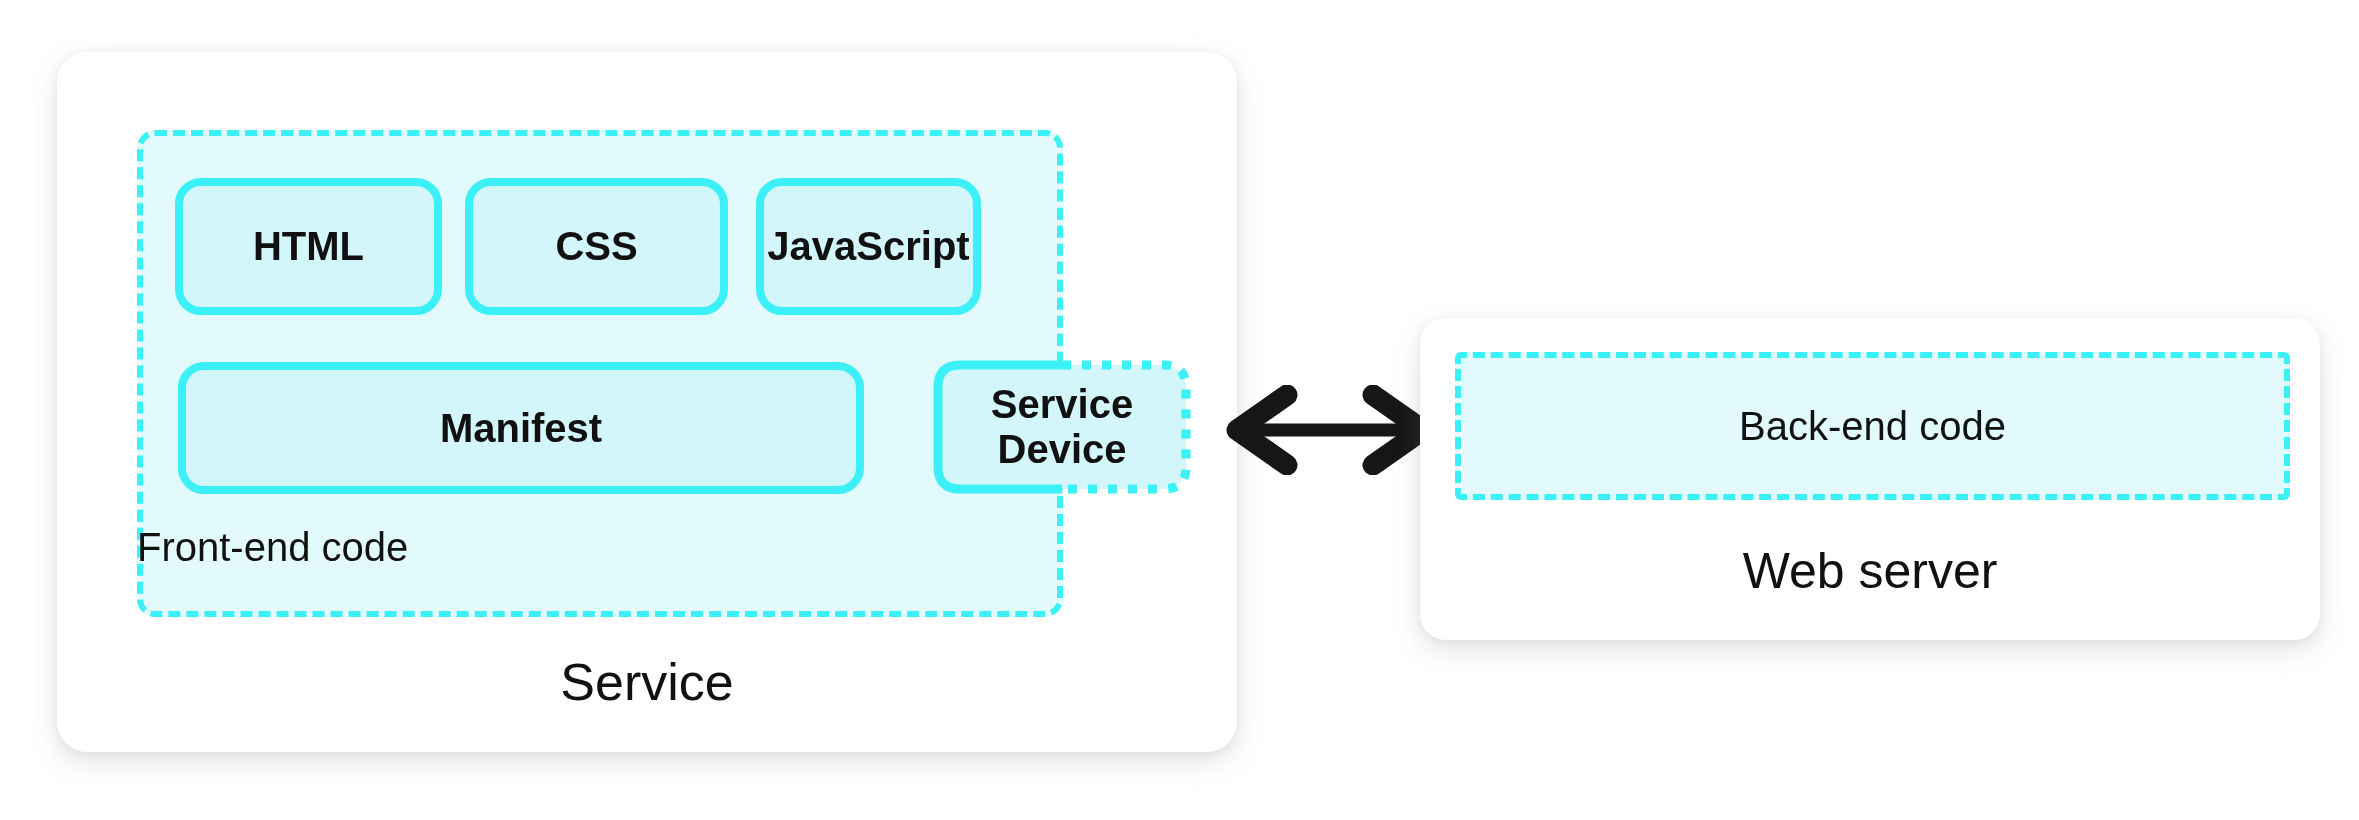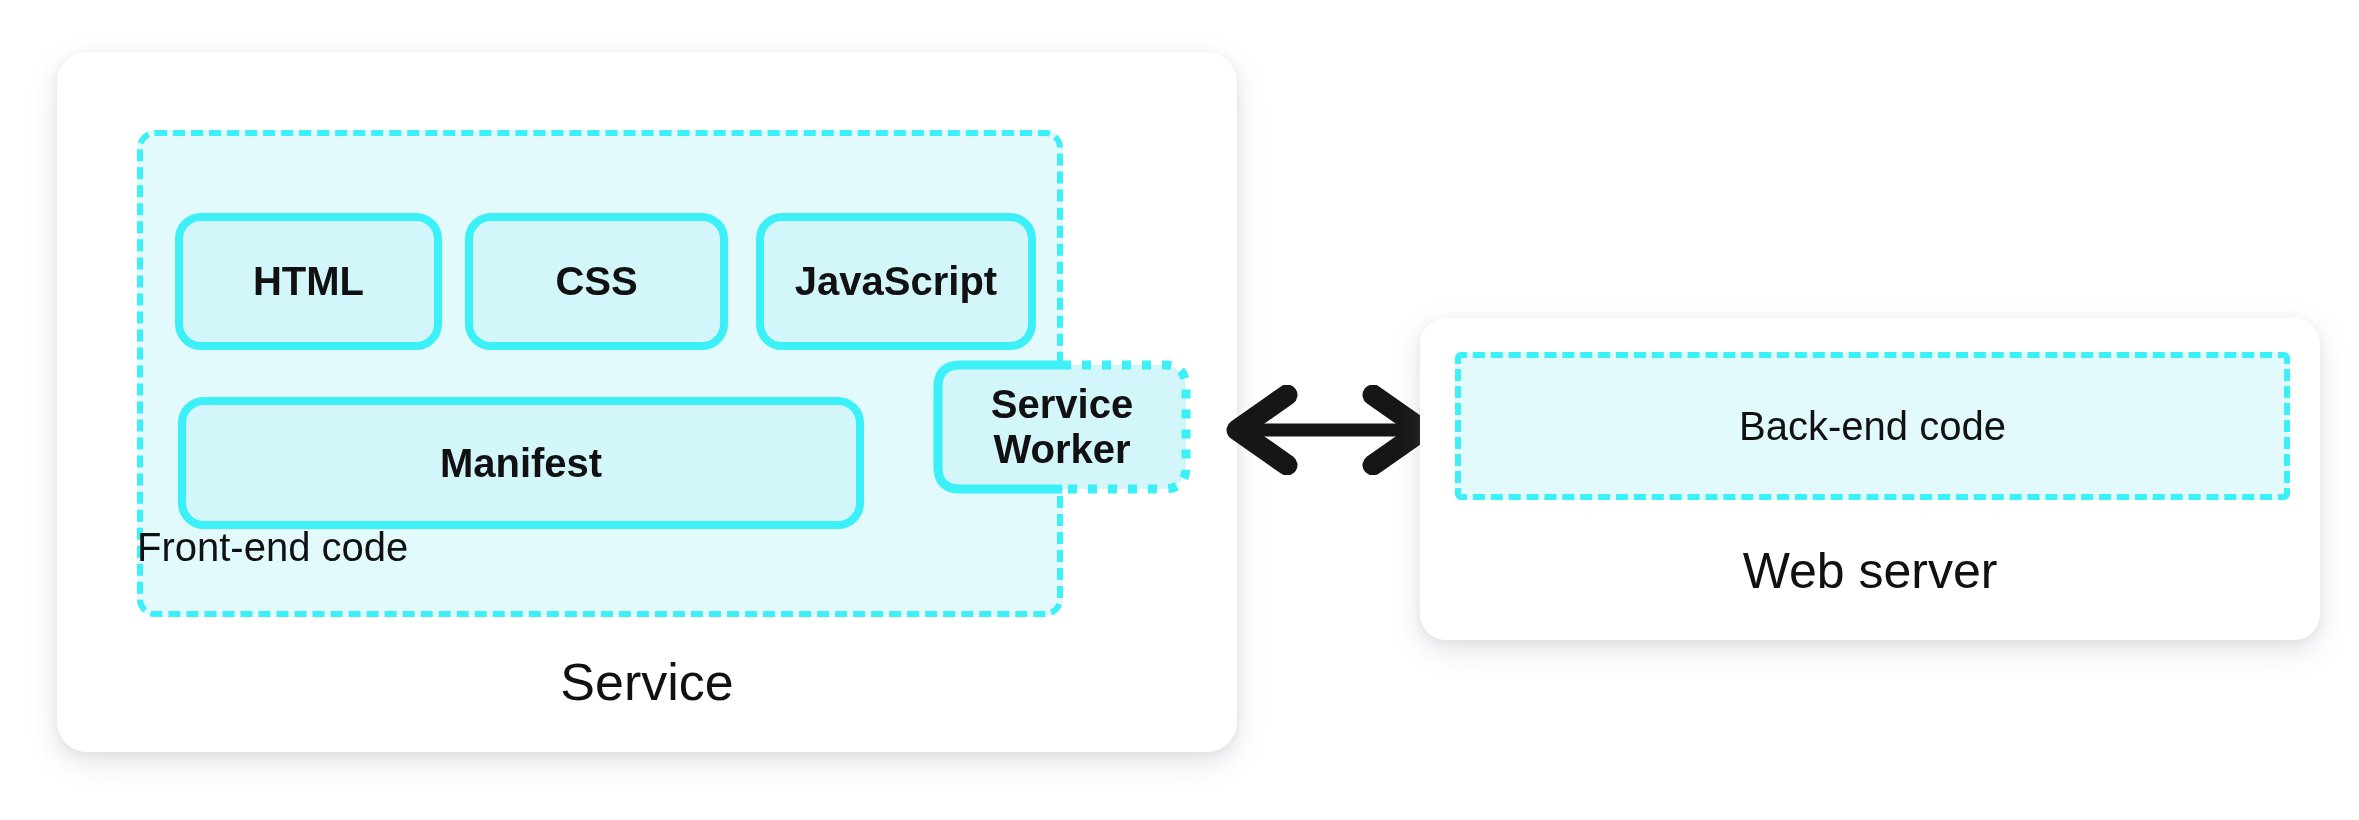--- a/index.html
+++ b/index.html
@@ -42,25 +42,24 @@
     border: 8px solid var(--accent-cyan, #3BF0F7);
     border-radius: 26px;
     display: flex;
     align-items: center;
     justify-content: center;
     text-align: left;
     font-weight: 700;
     font-size: 40px;
     line-height: 1.12;
     color: var(--text, #111111);
-    margin-top: 35px;
   }
   .html-box     { left: 118px; top: 126px; width: 267px; height: 137px; }
   .css-box      { left: 408px; top: 126px; width: 263px; height: 137px; }
-  .js-box       { left: 699px; top: 126px; width: 280px; height: 137px; }
+  .js-box       { left: 699px; top: 126px; width: 225px; height: 137px; }
   .manifest-box { left: 121px; top: 310px; width: 686px; height: 132px; }
 
   .sw-box {
     position: absolute;
     left: 876px; top: 308px; width: 258px; height: 134px;
     display: flex; align-items: center; justify-content: center;
     text-align: center;
     font-weight: 700; font-size: 40px; line-height: 1.12;
   }
   .sw-fill {
@@ -133,21 +132,21 @@
     <div class="cyanbox manifest-box">
       <span>Manifest</span>
     </div>
 
     <div class="sw-box">
       <div class="sw-fill"></div>
       <svg class="sw-border" viewBox="0 0 258 134" aria-hidden="true">
         <path class="sw-solid" d="M129 5 H27 Q5 5 5 27 V107 Q5 129 27 129 H129"></path>
         <path class="sw-dotted" d="M129 5 H231 Q253 5 253 27 V107 Q253 129 231 129 H129"></path>
       </svg>
-      <span class="sw-label">Service Worker</span>
+      <span class="sw-label">Service Device</span>
     </div>
 
     <div class="frontend-label">Front-end code</div>
 
     <div class="device-label">Service</div>
   </section>
 
   <svg class="arrow-svg" viewBox="0 0 214 90" aria-hidden="true">
     <line class="arrow-shaft" x1="22" y1="45" x2="192" y2="45"></line>
     <path class="arrow-head" d="M64 10 L14 45 L64 80"></path>

